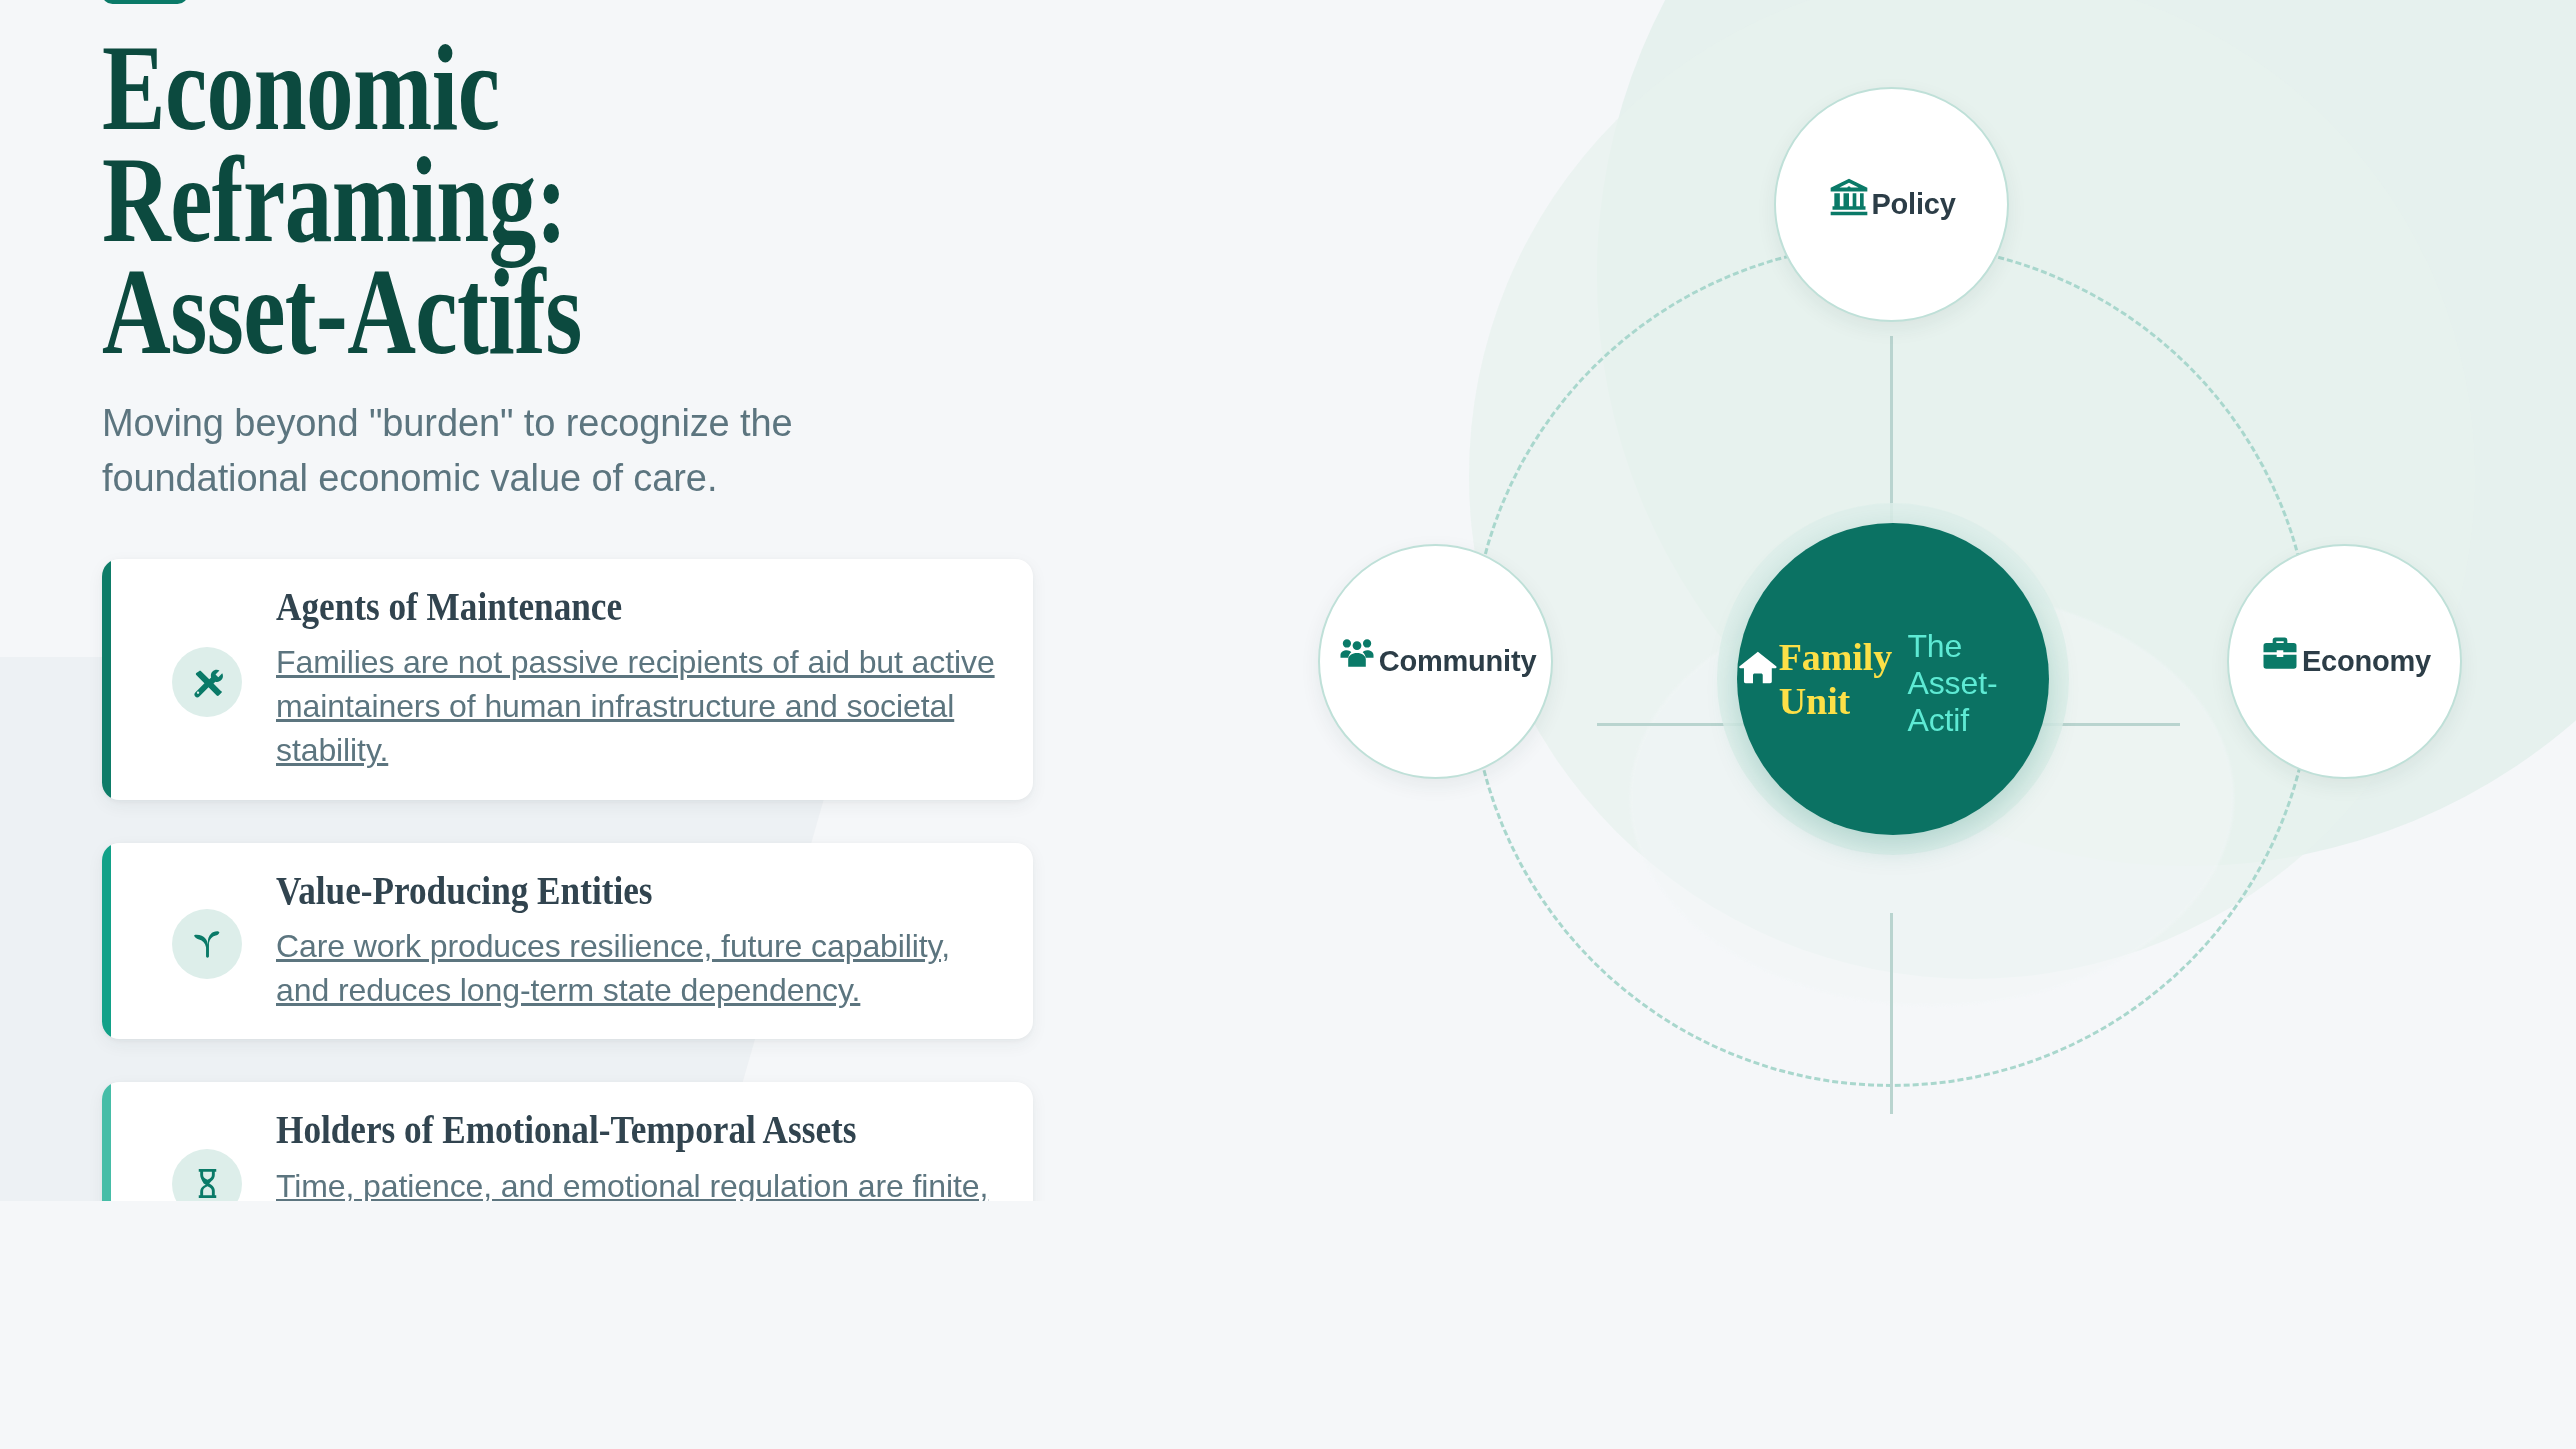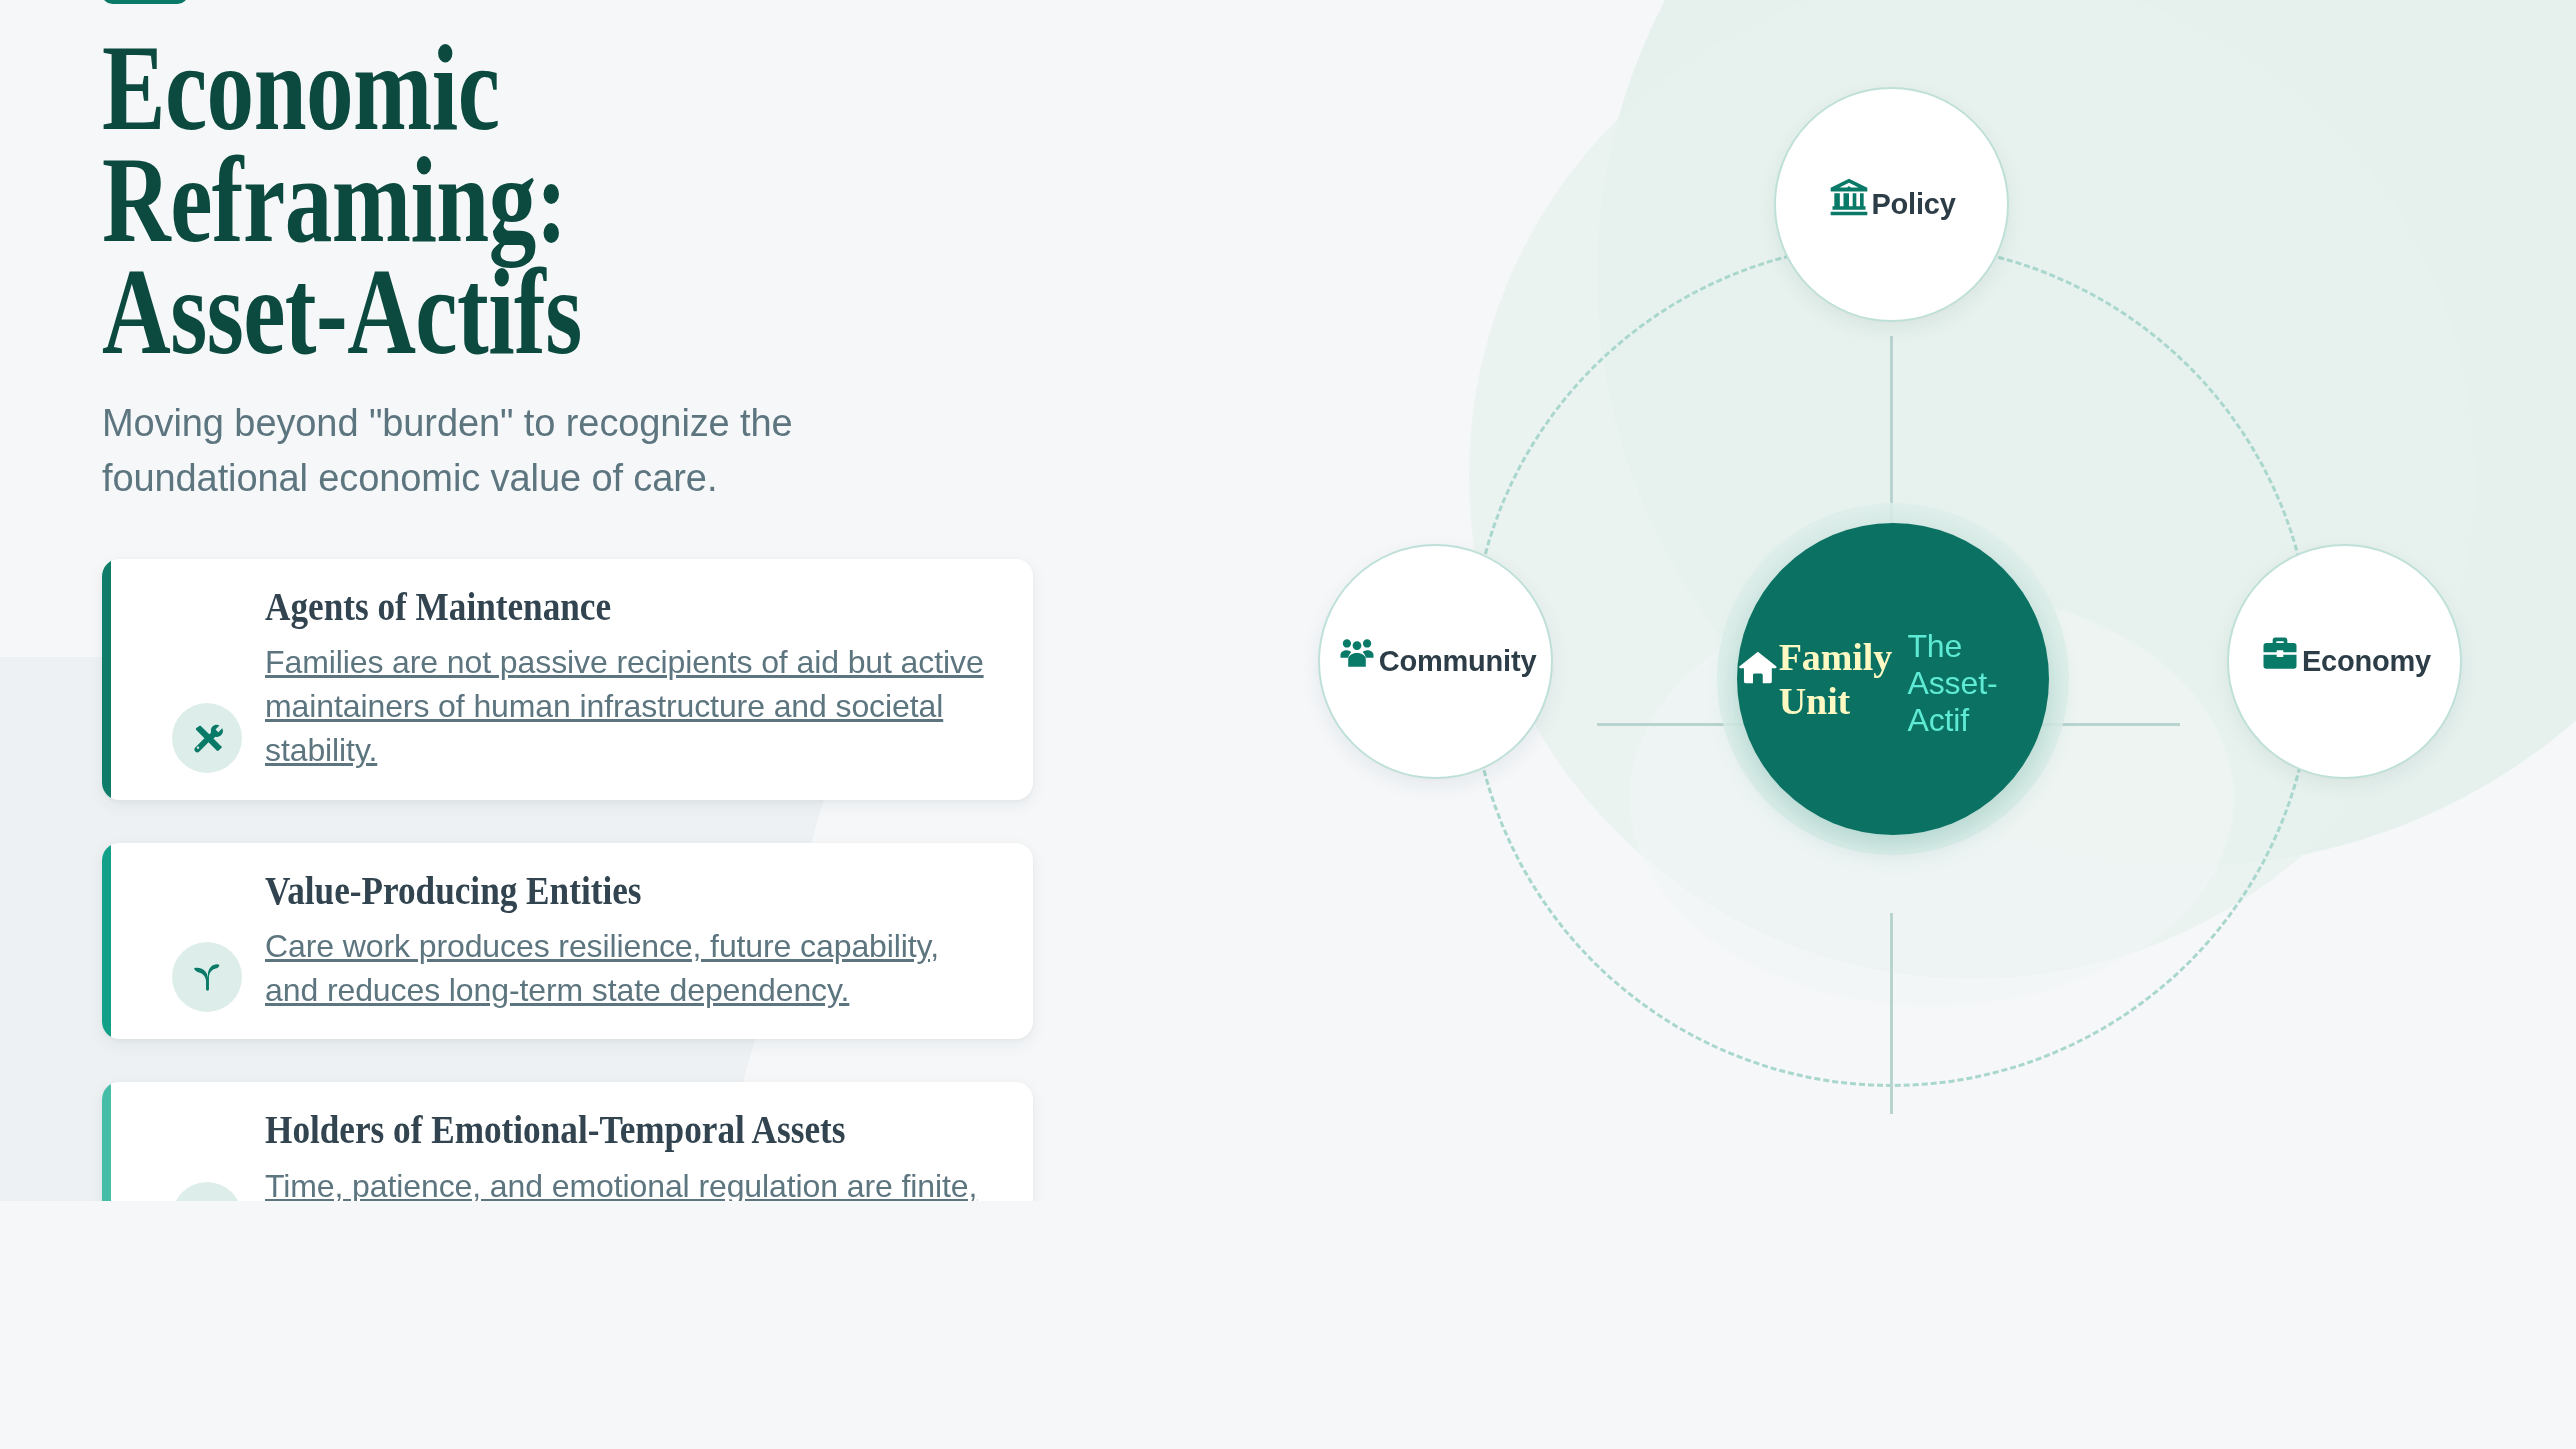--- a/index.html
+++ b/index.html
@@ -96,21 +96,21 @@
     padding:27px 38px 27px 70px;
     margin-bottom:43px;
     overflow:hidden;
   }
   .card-accent {
     position:absolute;
     left:0; top:0; bottom:0;
     width:8.7px;
     border-radius:17.4px 0 0 17.4px;
   }
-  .card-inner { display:flex; align-items:flex-end; gap:23px; }
+  .card-inner { display:flex; align-items:center; gap:34px; }
   .card-icon-wrap {
     flex:0 0 auto;
     width:70px; height:70px;
     border-radius:50%;
     background:#ddeeea;
     display:flex; align-items:center; justify-content:center;
     margin-top:6.7px;
   }
   .card-icon-wrap svg { width:35px; height:35px; fill:#0a7a68; }
   .card-text { flex:1 1 auto; min-width:0; }
@@ -191,21 +191,21 @@
     left:402px; top:402px;
     width:312px; height:312px;
     background:#0b7263;
     box-shadow:0 10.7px 29.5px rgba(11,114,99,0.22);
   }
   .node-center svg { width:63px; height:63px; fill:#ffffff; margin-bottom:23px; }
   .node-center .center-title {
     font-family:"Liberation Serif", serif;
     font-weight:700;
     font-size:38px;
-    color:#fef9c3;
+    color:#fde047;
     letter-spacing:-0.1px;
   }
   .node-center .center-sub {
     margin-top:9px;
     font-size:32px;
     color:#5eead4;
     letter-spacing:-0.1px;
   }
 </style>
 </head>

